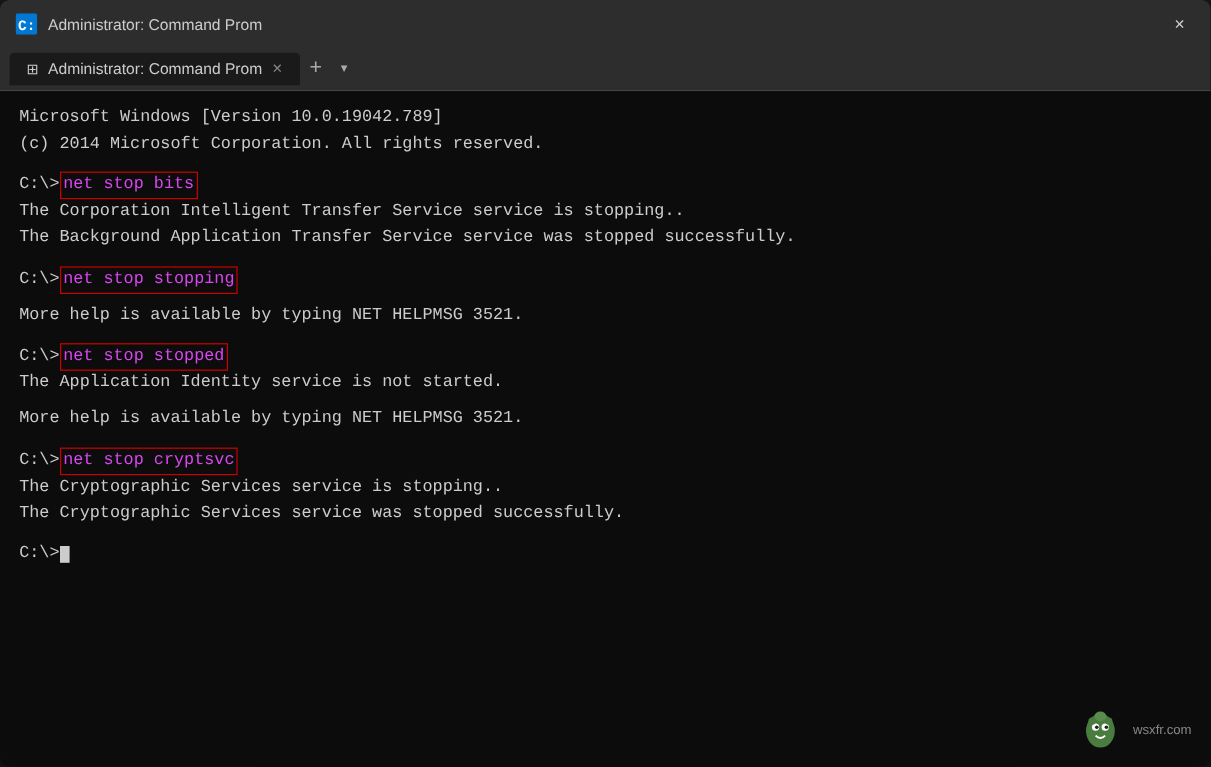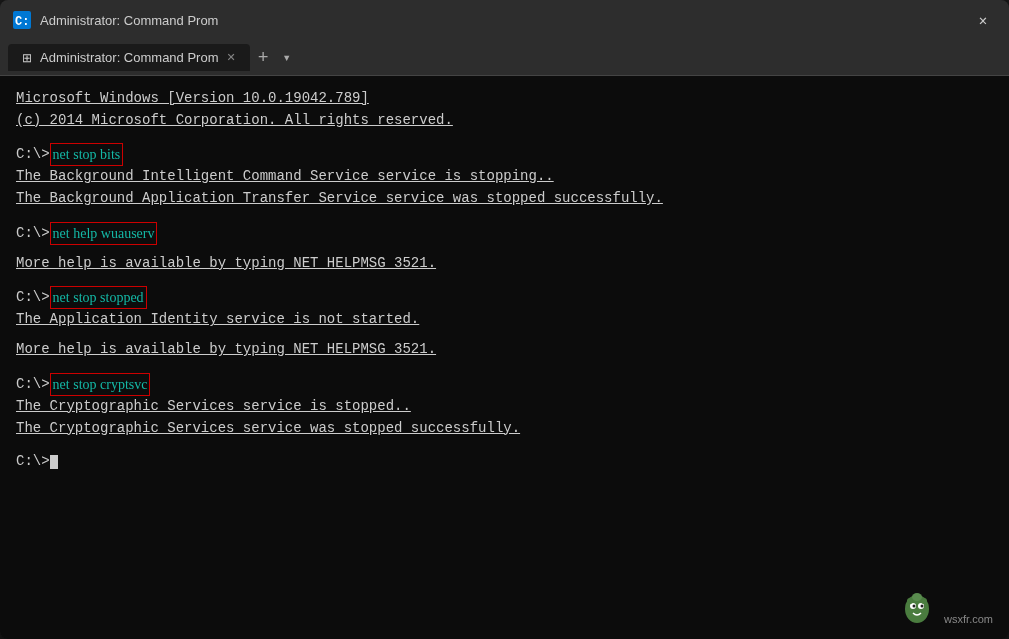--- a/index.html
+++ b/index.html
@@ -129,39 +129,38 @@
       color: #cccccc;
       font-size: 14px;
       line-height: 1.5;
       overflow: hidden;
       position: relative;
     }
 
     .line {
       white-space: pre;
       line-height: 1.55;
-      text-decoration: underline;
     }
 
     .cmd-line {
       display: flex;
       align-items: center;
       margin-top: 4px;
     }
 
     .prompt {
       color: #cccccc;
     }
 
     .cmd-highlight {
       background: transparent;
       border: 1.5px solid #cc0000;
-      color: #14b8a6;
+      color: #d946ef;
       padding: 0 2px;
-      font-family: Liberation Serif, serif;
+      font-family: Liberation Mono, monospace;
       font-size: 14px;
     }
 
     .spacer {
       height: 8px;
     }
 
     .cursor {
       display: inline-block;
       width: 8px;
@@ -174,21 +173,21 @@
     @keyframes blink {
       0%, 100% { opacity: 1; }
       50% { opacity: 0; }
     }
 
     .wsxfr-watermark {
       position: absolute;
       bottom: 12px;
       right: 16px;
       display: flex;
-      align-items: flex-end;
+      align-items: center;
       gap: 12px;
     }
 
     .watermark-text {
       color: #888;
       font-size: 11px;
       font-family: Arial, sans-serif;
     }
 
     .watermark-icon {
@@ -227,46 +226,46 @@
   <div class="terminal-body">
 
     <div class="line">Microsoft Windows [Version 10.0.19042.789]</div>
     <div class="line">(c) 2014 Microsoft Corporation. All rights reserved.</div>
     <div class="spacer"></div>
 
     <div class="cmd-line">
       <span class="prompt">C:\&gt;</span>
         <span class="cmd-highlight">net stop bits</span>
     </div>
-    <div class="line">The Background Intelligent Command Service service is stopping..</div>
+    <div class="line">The Corporation Intelligent Transfer Service service is stopping..</div>
     <div class="line">The Background Application Transfer Service service was stopped successfully.</div>
     <div class="spacer"></div>
 
     <div class="cmd-line">
       <span class="prompt">C:\&gt;</span>
-        <span class="cmd-highlight">net help wuauserv</span>
+        <span class="cmd-highlight">net stop stopping</span>
     </div>
     <div class="spacer"></div>
     <div class="line">More help is available by typing NET HELPMSG 3521.</div>
     <div class="spacer"></div>
 
     <div class="cmd-line">
       <span class="prompt">C:\&gt;</span>
         <span class="cmd-highlight">net stop stopped</span>
     </div>
     <div class="line">The Application Identity service is not started.</div>
     <div class="spacer"></div>
     <div class="line">More help is available by typing NET HELPMSG 3521.</div>
     <div class="spacer"></div>
 
     <div class="cmd-line">
       <span class="prompt">C:\&gt;</span>
         <span class="cmd-highlight">net stop cryptsvc</span>
     </div>
-    <div class="line">The Cryptographic Services service is stopped..</div>
+    <div class="line">The Cryptographic Services service is stopping..</div>
     <div class="line">The Cryptographic Services service was stopped successfully.</div>
     <div class="spacer"></div>
 
     <div class="cmd-line">
       <span class="prompt">C:\&gt;</span>
         <span class="cursor"></span>
     </div>
 
     <div class="wsxfr-watermark">
       <svg class="watermark-icon" viewBox="0 0 30 36">

